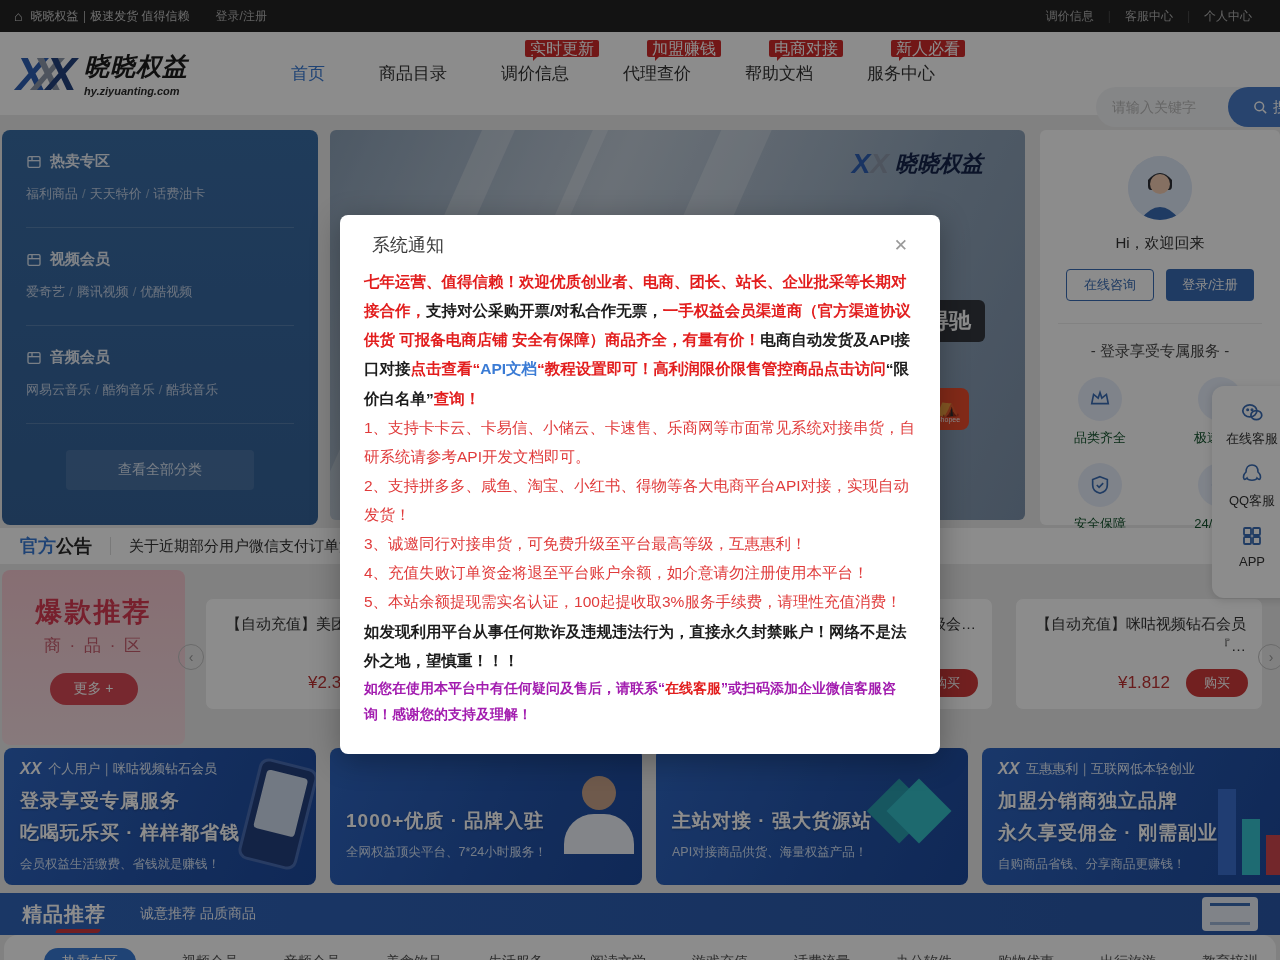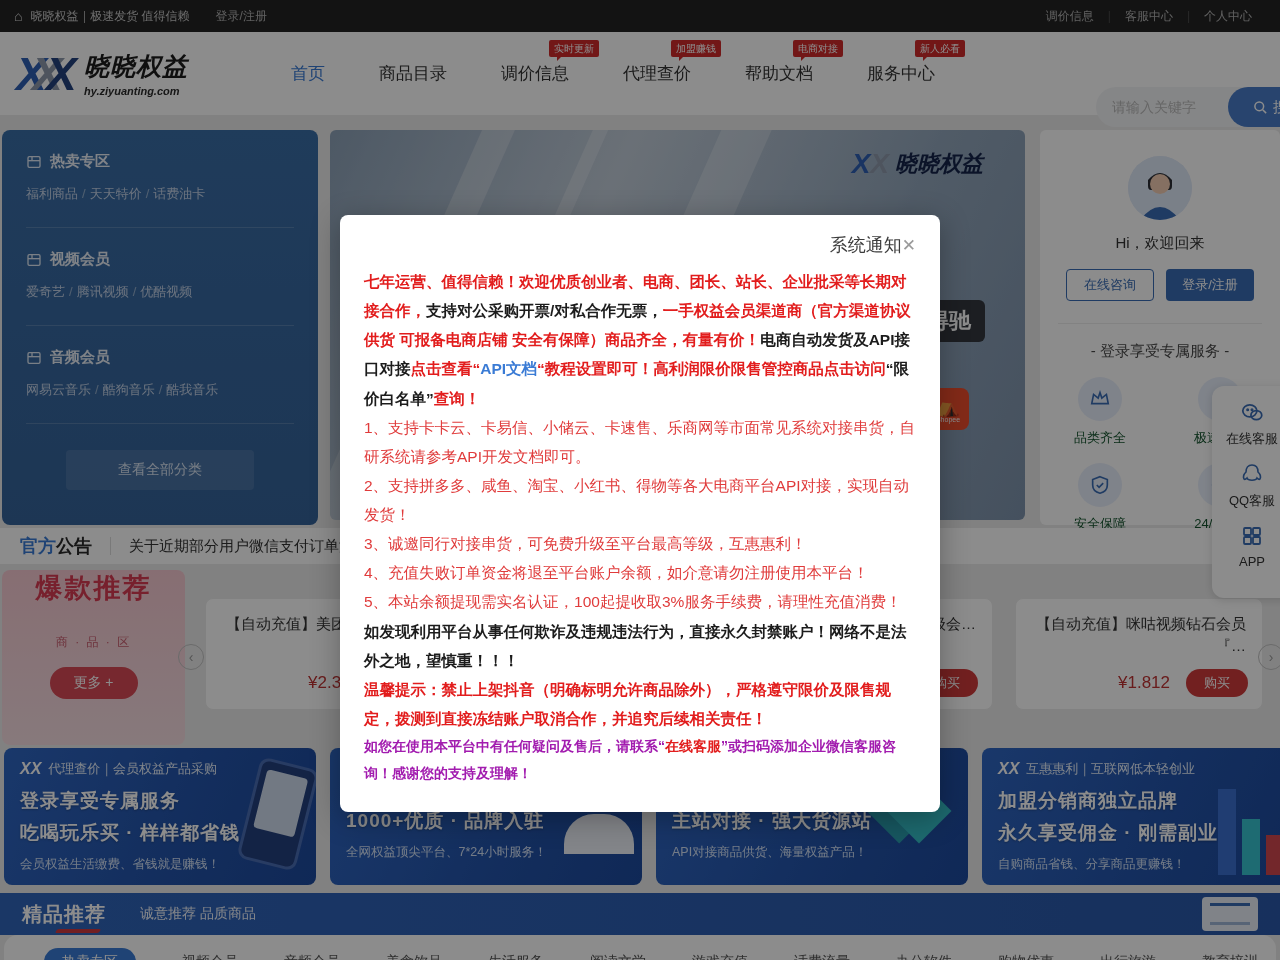--- a/index.html
+++ b/index.html
@@ -27,21 +27,21 @@
   .logo-mark .x2 { left:16px; color:#8f9aab; }
   .logo-mark .x3 { left:30px; color:#24427e; }
   .logo-text { margin-left:4px; }
   .logo-title { font-size:25px; font-weight:bold; font-style:italic; color:#1d1d1d; letter-spacing:1px; }
   .logo-domain { font-size:11px; font-weight:bold; font-style:italic; color:#2b2b2b; margin-top:2px; }
 
   .nav { display:flex; align-items:center; margin-left:28px; }
   .nav-item { position:relative; font-size:17px; color:#333; margin:0 27px; cursor:pointer; white-space:nowrap; }
   .nav-item.active { color:#3a7bd5; }
   .nav-badge { position:absolute; top:-22px; right:-30px; background:#cf2b2b; color:#fff;
-    font-size:10px; line-height:17px; padding:0 5px; border-radius:2px; white-space:nowrap; }
+    font-size:16px; line-height:17px; padding:0 5px; border-radius:2px; white-space:nowrap; }
   .nav-badge::after { content:""; position:absolute; left:8px; bottom:-4px; border:4px solid transparent;
     border-top-color:#cf2b2b; border-left-color:#cf2b2b; }
 
   .search { position:absolute; left:1096px; top:55px; width:220px; height:40px; }
   .search input { width:184px; height:40px; border:none; outline:none; background:#f3f4f6;
     border-radius:20px 0 0 20px; padding:0 16px; font-size:14px; color:#333; }
   .search input::placeholder { color:#b9b9b9; }
   .search .search-btn { position:absolute; left:132px; top:0; width:100px; height:40px; background:#4a7dc9;
     border:none; border-radius:20px; color:#fff; font-size:15px; cursor:pointer;
     display:flex; align-items:center; justify-content:center; gap:5px; }
@@ -102,23 +102,23 @@
   .announce { position:absolute; left:0; top:528px; width:1280px; height:36px; background:#fff;
     display:flex; align-items:center; padding:0 20px; }
   .an-label { font-size:18px; font-weight:bold; }
   .an-label .a1 { color:#3a7bd5; }
   .an-label .a2 { color:#2b2b2b; }
   .an-sep { width:1px; height:18px; background:#ddd; margin:0 18px; }
   .an-text { font-size:15px; color:#333; }
 
   
   .hot-card { position:absolute; left:2px; top:570px; width:183px; height:175px; border-radius:8px;
-    background:linear-gradient(180deg,#f6c9d1 0%,#f6dde2 100%); text-align:center; }
+    background:linear-gradient(180deg,#f6c9d1 0%,#f6dde2 100%); text-align:center; padding-top:24px; }
   .hot-title { font-size:27px; font-weight:bold; color:#d93b53; letter-spacing:2px; }
-  .hot-sub { margin-top:28px; font-size:12px; color:#c75d6e; letter-spacing:2px; }
+  .hot-sub { margin-top:4px; font-size:17px; color:#c75d6e; letter-spacing:2px; }
   .hot-more { margin-top:16px; width:88px; height:32px; border:none; border-radius:16px; background:#d94a56;
     color:#fff; font-size:14px; cursor:pointer; }
   .car-arrow { position:absolute; top:644px; width:26px; height:26px; border-radius:50%;
     border:1px solid #c2c2c2; color:#9a9a9a; font-size:14px; display:flex; align-items:center;
     justify-content:center; background:transparent; cursor:pointer; }
   .car-left { left:178px; }
   .car-right { left:1258px; }
   .prod-card { position:absolute; top:598px; width:248px; height:112px; background:#fff;
     border:1px solid #ececec; border-radius:8px; padding:14px 16px; }
   .prod-title { font-size:15px; color:#333; text-align:right; line-height:1.45; height:44px; overflow:hidden; }
@@ -165,21 +165,21 @@
   
   .bottom-card { position:absolute; left:4px; top:935px; width:1272px; height:40px; background:#fff;
     border-radius:14px 14px 0 0; display:flex; align-items:center; padding:14px 40px 0; gap:46px; }
   .tab { font-size:14px; color:#555; white-space:nowrap; cursor:pointer; }
   .tab.active { background:#3a7bd5; color:#fff; padding:5px 18px; border-radius:16px; font-size:14px; }
 
   
   .overlay { position:absolute; inset:0; background:rgba(0,0,0,.45); z-index:40; }
   .modal { position:absolute; left:340px; top:215px; width:600px; z-index:50; background:#fff;
     border-radius:8px; box-shadow:0 6px 30px rgba(0,0,0,.3); }
-  .modal-head { display:flex; align-items:center; justify-content:flex-end; padding:18px 24px 6px; }
+  .modal-head { display:flex; align-items:center; justify-content:space-between; padding:18px 32px 6px; }
   .modal-title { font-size:18px; color:#3c3c3c; }
   .modal-close { font-size:17px; color:#9a9a9a; cursor:pointer; background:none; border:none; }
   .modal-body { padding:4px 24px 26px; font-size:15.5px; line-height:1.88; }
   .m-p { margin:0; }
   .m-p-sm { font-size:14px; line-height:1.9; }
   .rb { color:#e21d1d; font-weight:bold; }
   .kb { color:#1c1c1c; font-weight:bold; }
   .lk { color:#3a7bd5; font-weight:bold; cursor:pointer; }
   .rd { color:#e03b3b; }
   .gb { color:#a21caf; font-weight:bold; }
@@ -426,21 +426,21 @@
     <div class="prod-bottom">
       <span class="prod-price">¥1.812</span>
       <button class="prod-buy">购买</button>
     </div>
   </div>
   <button class="car-arrow car-right">›</button>
 
   <div class="ad ad1" style="left:4px">
     <div class="ad-head">
         <span class="ad-x">XX</span>
-        <span>代理查价｜会员权益产品采购</span>
+        <span>个人用户｜咪咕视频钻石会员</span>
       </div>
     <div class="ad-line1">登录享受专属服务</div>
     <div class="ad-line2">吃喝玩乐买 · 样样都省钱</div>
     <div class="ad-foot">会员权益生活缴费、省钱就是赚钱！</div>
     <div class="ad-art">
         <div class="art-phone"></div>
       </div>
   </div>
   <div class="ad ad2" style="left:330px">
     <div class="ad-line1">1000+优质 · 品牌入驻</div>
@@ -499,18 +499,17 @@
       <button class="modal-close">✕</button>
     </div>
     <div class="modal-body">
         <p class="m-p"><span class="rb">七年运营、值得信赖！欢迎优质创业者、电商、团长、站长、企业批采等长期对接合作，</span><span class="kb">支持对公采购开票/对私合作无票，</span><span class="rb">一手权益会员渠道商（官方渠道协议供货 可报备电商店铺 安全有保障）商品齐全，有量有价！</span><span class="kb">电商自动发货及API接口对接</span><span class="rb">点击查看“</span><span class="lk">API文档</span><span class="rb">“教程设置即可！高利润限价限售管控商品点击访问</span><span class="kb">“限价白名单”</span><span class="rb">查询！</span></p>
         <p class="m-p"><span class="rd">1、支持卡卡云、卡易信、小储云、卡速售、乐商网等市面常见系统对接串货，自研系统请参考API开发文档即可。</span></p>
         <p class="m-p"><span class="rd">2、支持拼多多、咸鱼、淘宝、小红书、得物等各大电商平台API对接，实现自动发货！</span></p>
         <p class="m-p"><span class="rd">3、诚邀同行对接串货，可免费升级至平台最高等级，互惠惠利！</span></p>
         <p class="m-p"><span class="rd">4、充值失败订单资金将退至平台账户余额，如介意请勿注册使用本平台！</span></p>
         <p class="m-p"><span class="rd">5、本站余额提现需实名认证，100起提收取3%服务手续费，请理性充值消费！</span></p>
         <p class="m-p"><span class="kb">如发现利用平台从事任何欺诈及违规违法行为，直接永久封禁账户！网络不是法外之地，望慎重！！！</span></p>
-        <p class="m-p"><span class="rb">温馨提示：禁止上架抖音（明确标明允许商品除外），严格遵守限价及限售规定，拨测到直接冻结账户取消合作，并追究后续相关责任！</span></p>
         <p class="m-p m-p-sm"><span class="gb">如您在使用本平台中有任何疑问及售后，请联系“</span><span class="rb">在线客服</span><span class="gb">”或扫码添加企业微信客服咨询！感谢您的支持及理解！</span></p>
       </div>
   </div>
 
 </div>
 
 </body></html>

